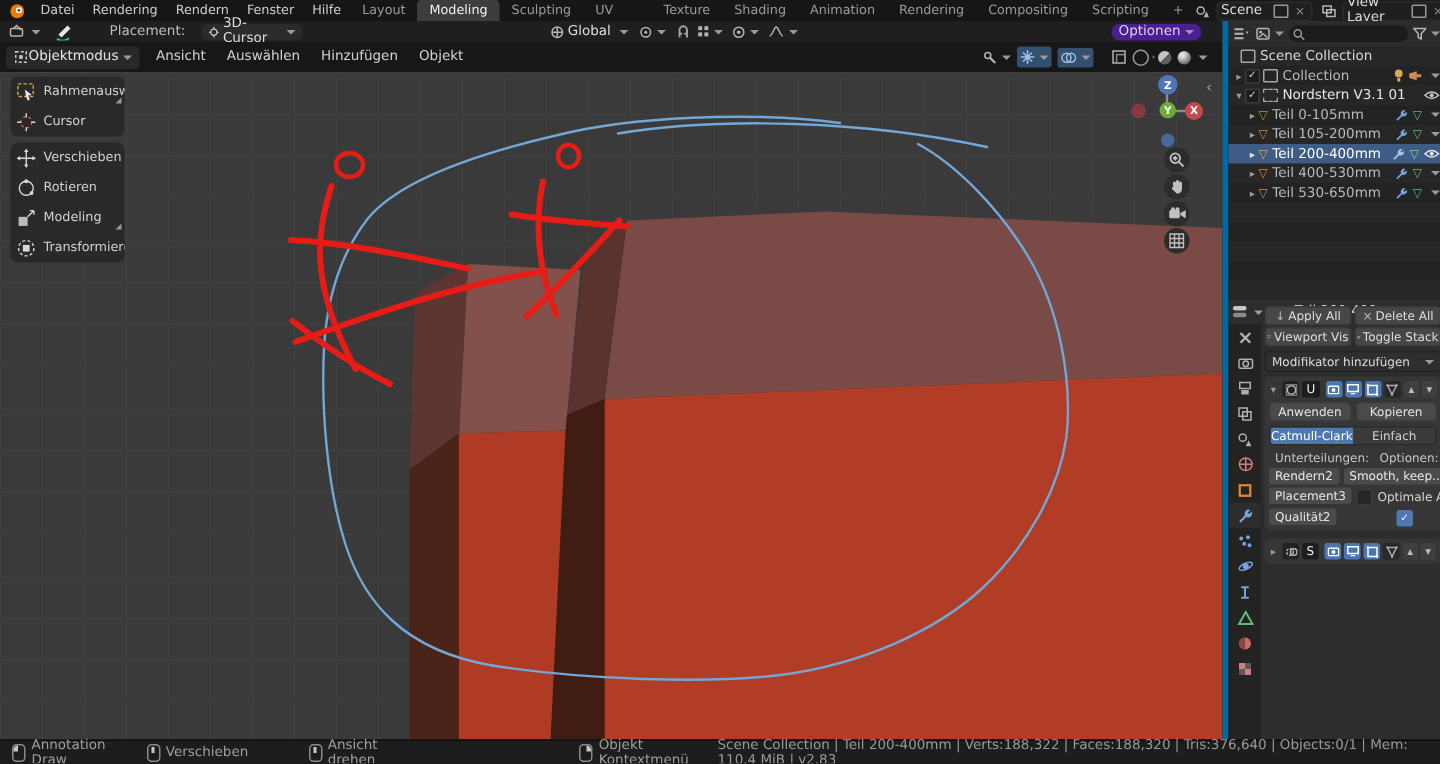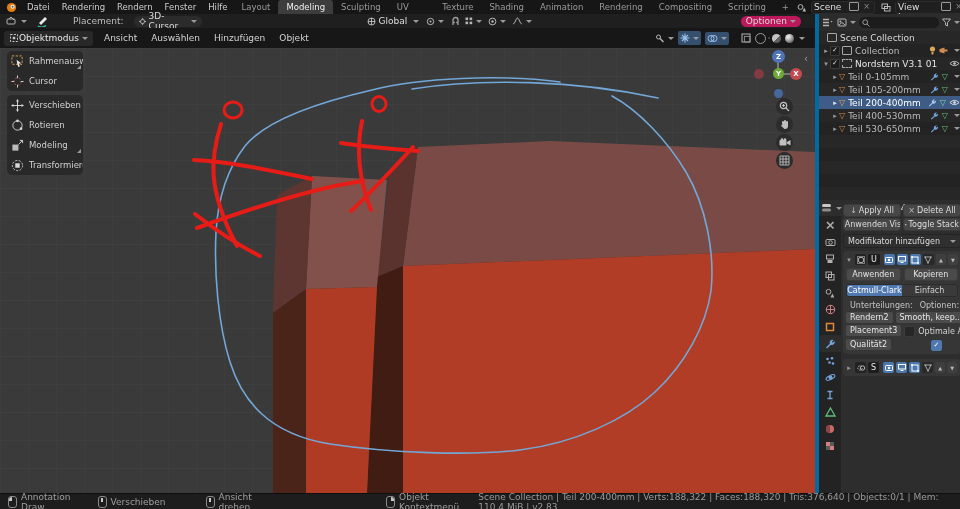--- a/index.html
+++ b/index.html
@@ -8,21 +8,21 @@
        -webkit-font-smoothing:antialiased;}
   .abs{position:absolute;}
   .row{display:flex;align-items:center;}
   .chev{width:0;height:0;border-left:3px solid transparent;border-right:3px solid transparent;
         border-top:3.5px solid #9a9a9a;display:inline-block;margin-left:3px;flex:none;}
   
   #topbar{left:0;top:0;width:848px;height:14px;background:#161616;display:flex;align-items:center;}
   .menu-item{padding:0 6px;color:#cdcdcd;font-size:8.5px;}
   .ws-tab{padding:0 8px;color:#9a9a9a;font-size:8.5px;height:14px;line-height:14px;}
   .ws-tab.active{background:#3d3d3d;color:#f0f0f0;border-radius:3px 3px 0 0;}
-  .sel-field{display:flex;background:#1f1f1f;border:1px solid #2c2c2c;border-radius:3px;
+  .sel-field{display:flex;align-items:center;background:#1f1f1f;border:1px solid #2c2c2c;border-radius:3px;
              height:11px;padding:0 2px;margin-left:4px;}
   .mini-ic{width:8px;height:7px;border:1px solid #9a9a9a;border-radius:1px;display:inline-block;margin:0 2px;}
   .x-ic{color:#888;font-size:8px;margin:0 2px;}
   
   #toolrow{left:0;top:14px;width:815px;height:14px;background:#1f1f1f;display:flex;align-items:center;}
   .pill{display:flex;align-items:center;background:#2b2b2b;border-radius:7px;height:11px;padding:0 5px;}
   .lbl{color:#bdbdbd;}
   
   #vph{left:0;top:28px;width:815px;height:20px;background:#171717;display:flex;align-items:center;border-bottom:1px solid #101010;}
   .vph-menu{padding:0 7px;color:#d3d3d3;}
@@ -226,21 +226,21 @@
           <circle cx="4.5" cy="4.5" r="1.2" fill="#b5b5b5"></circle>
         </svg>
       <span class="chev"></span>
     </span>
     <span class="row" style="margin-left:6px;">
       <svg width="11" height="8" viewBox="0 0 11 8">
           <path d="M1 7 C3 7 4 1 5.5 1 C7 1 8 7 10 7" fill="none" stroke="#b5b5b5"></path>
         </svg>
       <span class="chev"></span>
     </span>
-    <span class="row pill" style="margin-left:auto;margin-right:14px;background:#be185d;">
+    <span class="row pill" style="margin-left:auto;margin-right:14px;background:#4c1d95;">
       <span style="color:#d8d8d8;">Optionen</span>
       <span class="chev"></span>
     </span>
   </div>
 
   <div id="vph" class="abs">
     <span class="mode-pill">
       <svg width="10" height="10" viewBox="0 0 10 10">
           <rect x="1.5" y="1.5" width="7" height="7" fill="none" stroke="#c8c8c8" stroke-dasharray="2 1.4"></rect>
           <rect x="3.8" y="3.8" width="2.4" height="2.4" fill="#c8c8c8"></rect>
@@ -664,21 +664,21 @@
             <span style="color:#bbb;">×</span>
             <span>Delete All</span>
           </div>
         </div>
         <div class="btnrow">
           <div class="pbtn">
             <svg width="8" height="7" viewBox="0 0 8 7">
                 <rect x="0.5" y="0.5" width="7" height="4.5" fill="none" stroke="#bbb"></rect>
                 <path d="M2.5 6.5 H5.5" stroke="#bbb"></path>
               </svg>
-            <span>Anwenden Vis</span>
+            <span>Viewport Vis</span>
           </div>
           <div class="pbtn">
             <svg width="8" height="8" viewBox="0 0 8 8">
                 <rect x="0.5" y="2.5" width="5" height="5" fill="none" stroke="#bbb"></rect>
                 <rect x="2.5" y="0.5" width="5" height="5" fill="none" stroke="#bbb"></rect>
               </svg>
             <span>Toggle Stack</span>
           </div>
         </div>
         <div class="dd">

